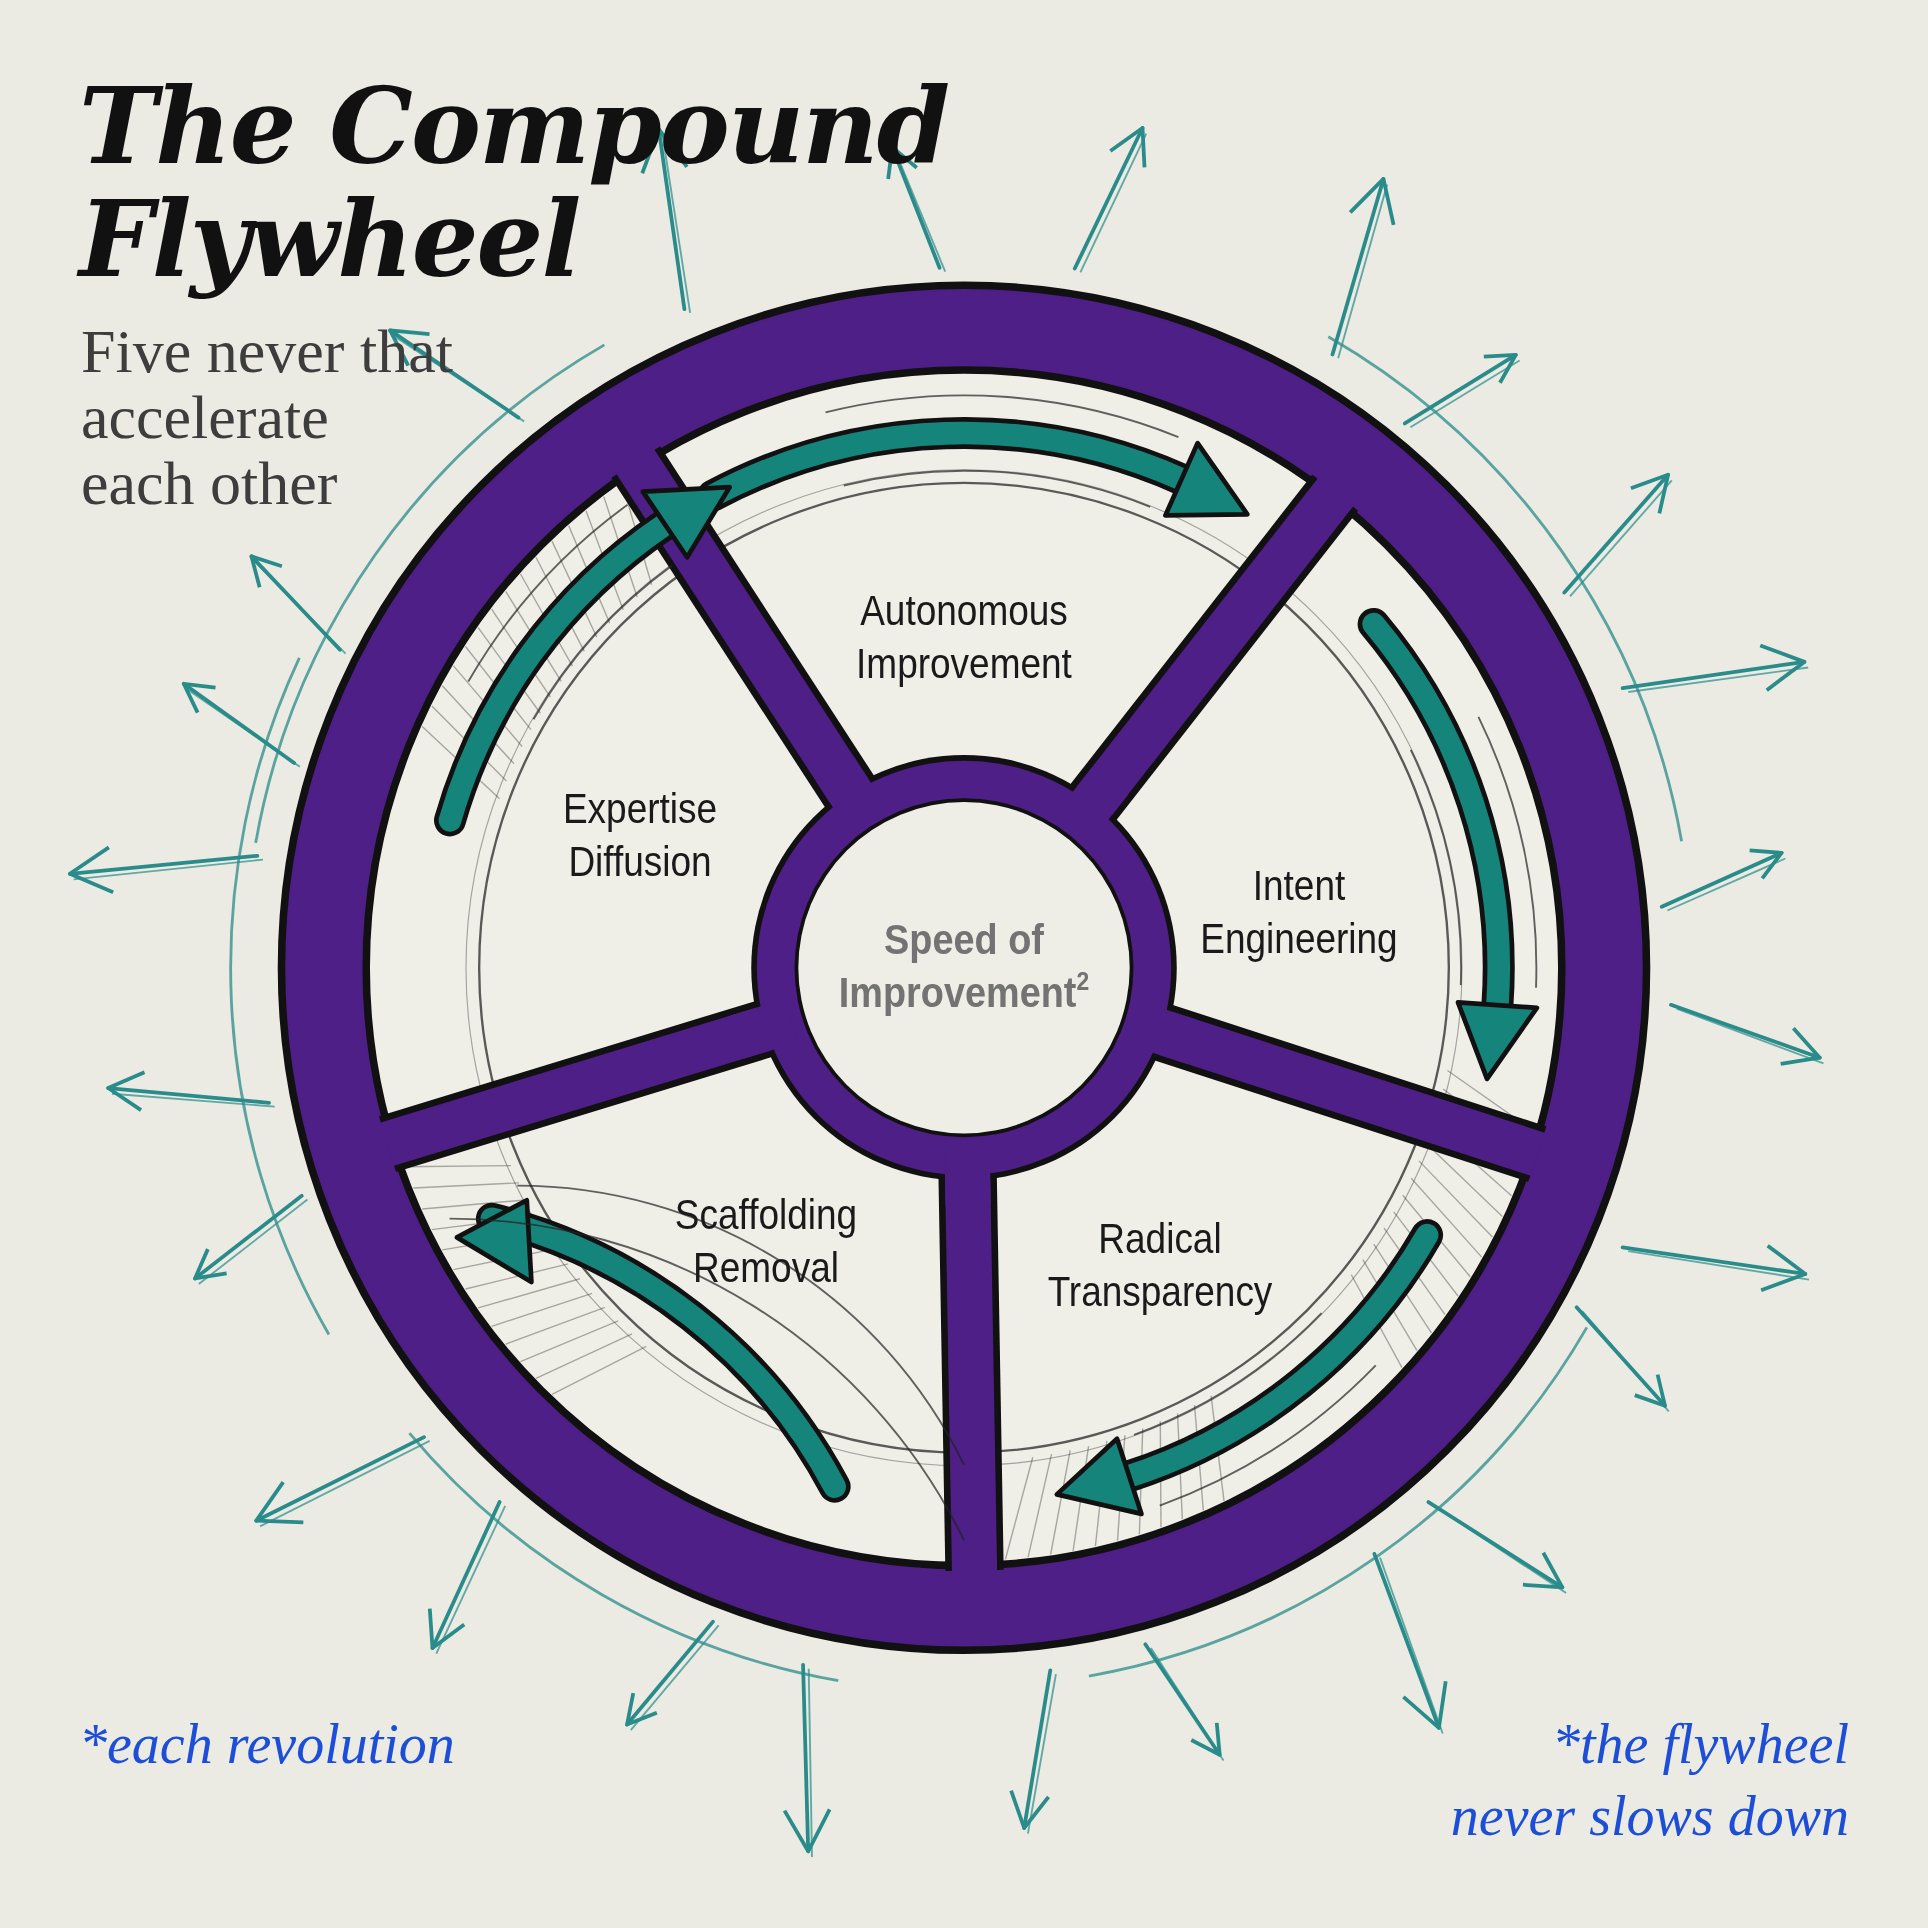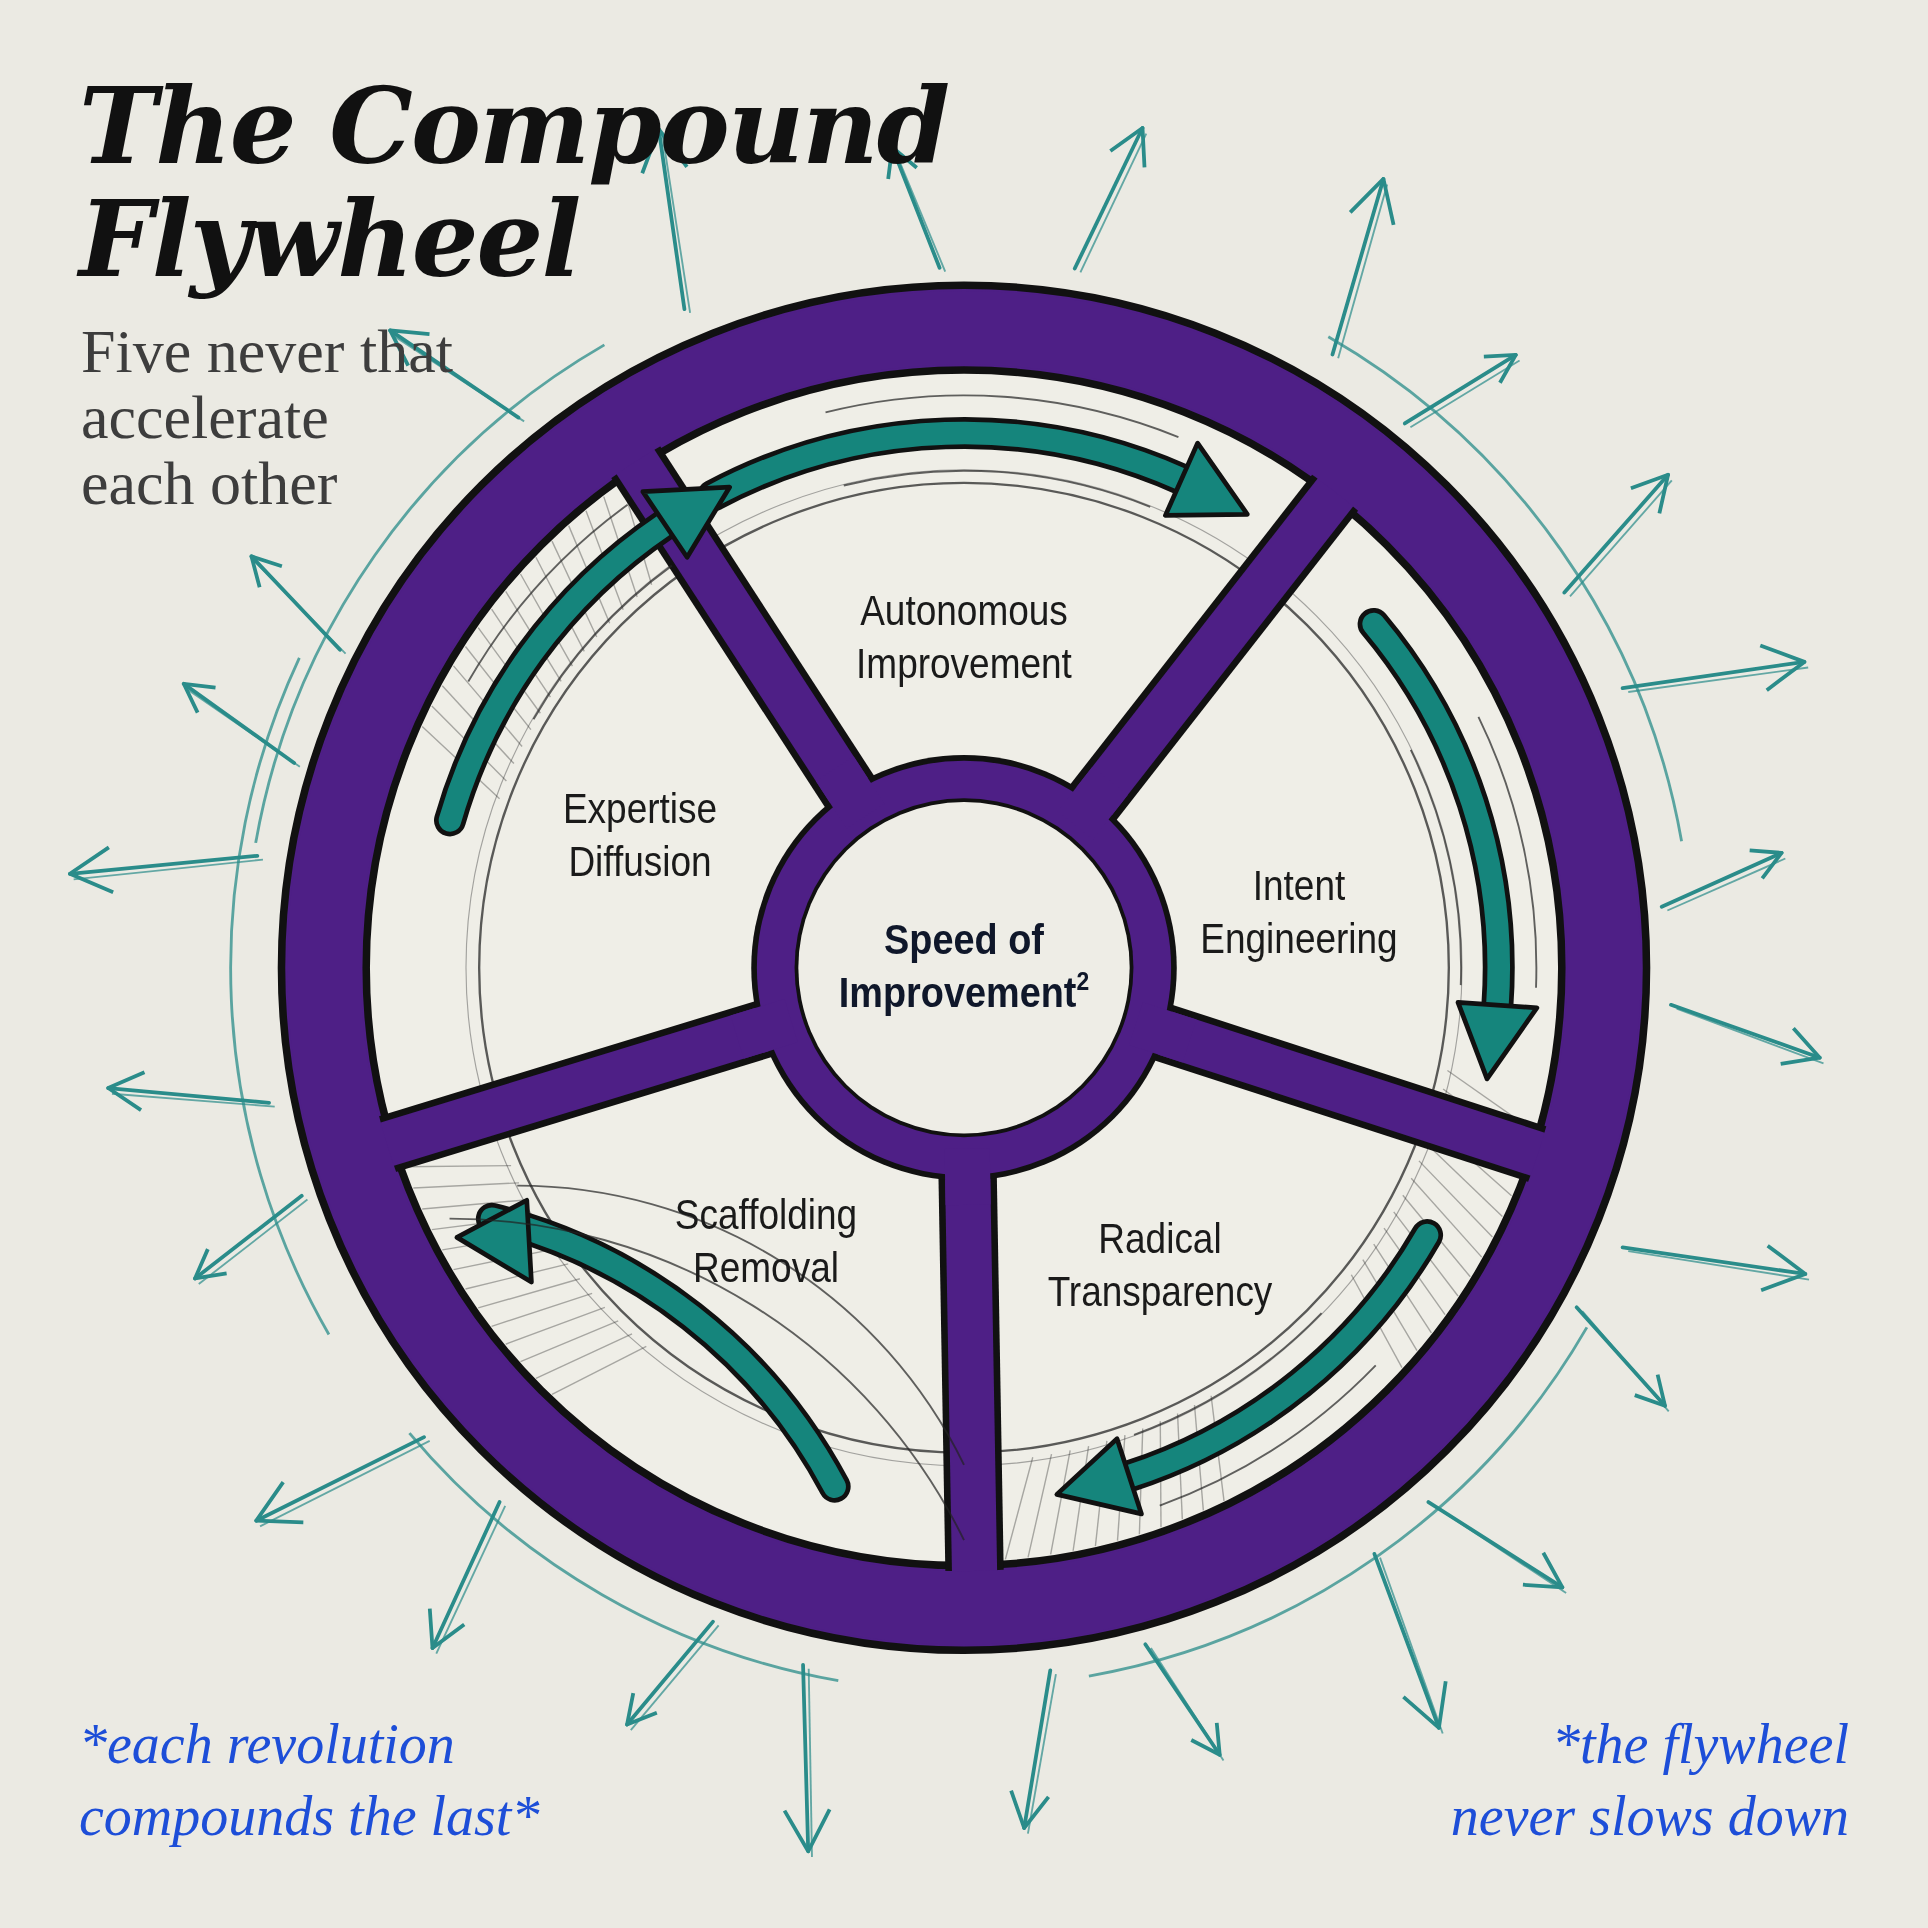--- a/index.html
+++ b/index.html
@@ -28,21 +28,21 @@
     font-family: "Liberation Sans", sans-serif;
     font-size: 43px; line-height: 53px; color: #1a1a1a;
     text-align: center; white-space: nowrap;
     transform-origin: center; 
   }
   .seg-label span { display: block; transform: scaleX(0.86); }
   .hub-label {
     position: absolute; left: 964px; top: 966px;
     transform: translate(-50%, -50%);
     font-family: "Liberation Sans", sans-serif; font-weight: bold;
-    font-size: 43px; line-height: 53px; color: #0f172a; text-align: center; white-space: nowrap;
+    font-size: 43px; line-height: 53px; color: #737373; text-align: center; white-space: nowrap;
   }
   .hub-label span.line { display: block; transform: scaleX(0.88); }
   .hub-label sup { font-size: 26px; vertical-align: 17px; line-height: 0; }
   .note {
     position: absolute;
     font-family: Liberation Serif, serif; font-style: italic;
     font-size: 56px; line-height: 72px; color: #1d4ed8;
   }
   .note span { display: block; }
   .note-left { left: 79px; top: 1708px; }
@@ -379,19 +379,18 @@
   <span>Diffusion</span>
 </div>
 
 <div class="hub-label">
   <span class="line">Speed of</span>
   <span class="line"><span>Improvement</span><sup>2</sup></span>
 </div>
 
 <div class="note note-left">
   <span>*each revolution</span>
-  <span>compounds the last*</span>
 </div>
 <div class="note note-right">
   <span>*the flywheel</span>
   <span>never slows down</span>
 </div>
 
 
 </body></html>

